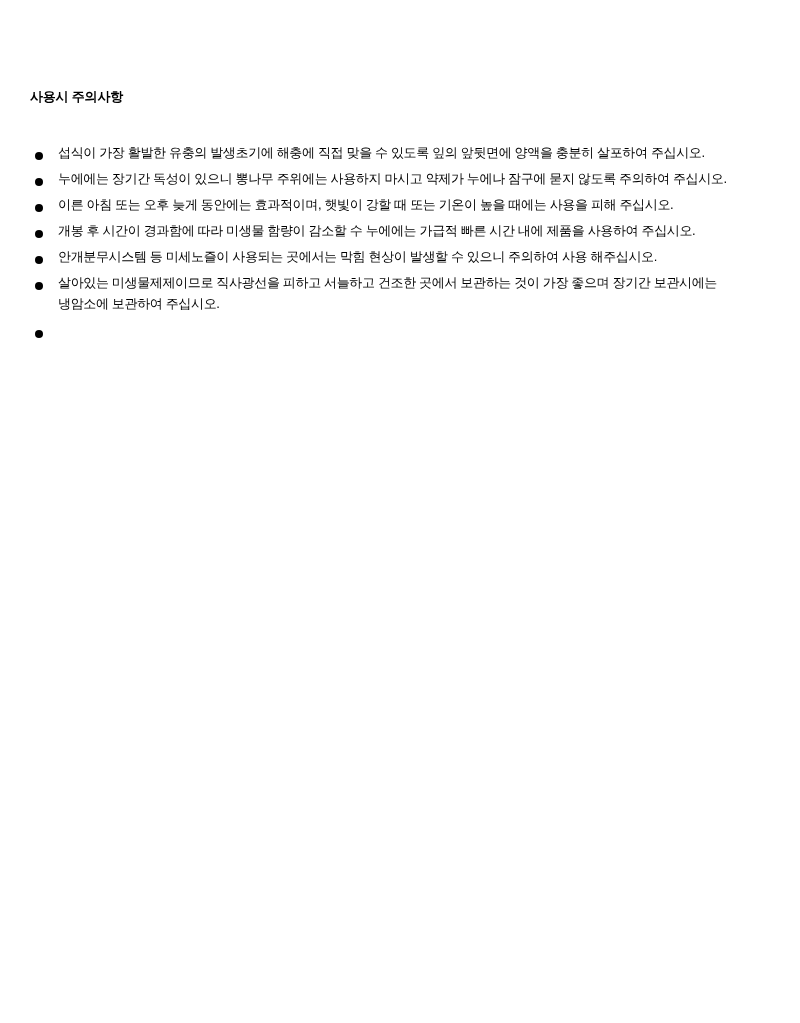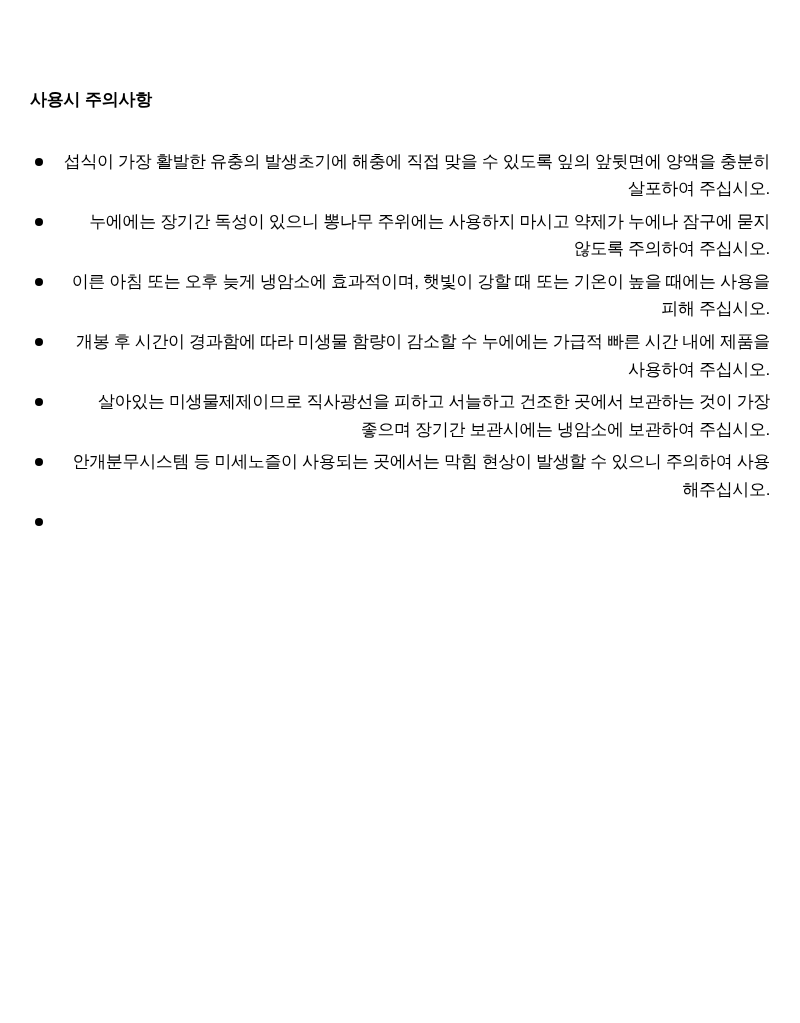--- a/index.html
+++ b/index.html
@@ -15,39 +15,39 @@
     -webkit-font-smoothing: antialiased;
   }
   .page {
     box-sizing: border-box;
     width: 800px;
     height: 1023px;
     padding: 88px 30px 0 30px;
     position: relative;
   }
   .doc-title {
-    font-size: 17px;
+    font-size: 13px;
     font-weight: 700;
     line-height: 1.4;
     margin: 0 0 0 0;
     letter-spacing: -0.2px;
   }
   .notice-list {
     list-style: none;
     margin: 36px 0 0 0;
     padding: 0;
   }
   .notice-item {
     position: relative;
     padding-left: 28px;
     margin-bottom: 5px;
-    font-size: 17px;
+    font-size: 13px;
     line-height: 1.62;
     letter-spacing: -0.35px;
-    text-align: right;
+    text-align: left;
     word-break: keep-all;
   }
   .notice-item .bullet {
     position: absolute;
     left: 5px;
     top: 0;
     width: 9px;
     height: 9px;
     line-height: 0;
     font-size: 0;
@@ -75,32 +75,32 @@
     <li class="notice-item">
       <span class="bullet"></span>
       <span class="notice-text">섭식이 가장 활발한 유충의 발생초기에 해충에 직접 맞을 수 있도록 잎의 앞뒷면에 양액을 충분히 살포하여 주십시오.</span>
     </li>
     <li class="notice-item">
       <span class="bullet"></span>
       <span class="notice-text">누에에는 장기간 독성이 있으니 뽕나무 주위에는 사용하지 마시고 약제가 누에나 잠구에 묻지 않도록 주의하여 주십시오.</span>
     </li>
     <li class="notice-item">
       <span class="bullet"></span>
-      <span class="notice-text">이른 아침 또는 오후 늦게 냉암소에 효과적이며, 햇빛이 강할 때 또는 기온이 높을 때에는 사용을 피해 주십시오.</span>
+      <span class="notice-text">이른 아침 또는 오후 늦게 동안에는 효과적이며, 햇빛이 강할 때 또는 기온이 높을 때에는 사용을 피해 주십시오.</span>
     </li>
     <li class="notice-item">
       <span class="bullet"></span>
       <span class="notice-text">개봉 후 시간이 경과함에 따라 미생물 함량이 감소할 수 누에에는 가급적 빠른 시간 내에 제품을 사용하여 주십시오.</span>
     </li>
     <li class="notice-item">
       <span class="bullet"></span>
-      <span class="notice-text">살아있는 미생물제제이므로 직사광선을 피하고 서늘하고 건조한 곳에서 보관하는 것이 가장 좋으며 장기간 보관시에는 냉암소에 보관하여 주십시오.</span>
+      <span class="notice-text">안개분무시스템 등 미세노즐이 사용되는 곳에서는 막힘 현상이 발생할 수 있으니 주의하여 사용 해주십시오.</span>
     </li>
     <li class="notice-item">
       <span class="bullet"></span>
-      <span class="notice-text">안개분무시스템 등 미세노즐이 사용되는 곳에서는 막힘 현상이 발생할 수 있으니 주의하여 사용 해주십시오.</span>
+      <span class="notice-text">살아있는 미생물제제이므로 직사광선을 피하고 서늘하고 건조한 곳에서 보관하는 것이 가장 좋으며 장기간 보관시에는 냉암소에 보관하여 주십시오.</span>
     </li>
     <li class="notice-item">
       <span class="bullet"></span>
     </li>
   </ul>
 
 </div>
 
 </body></html>

